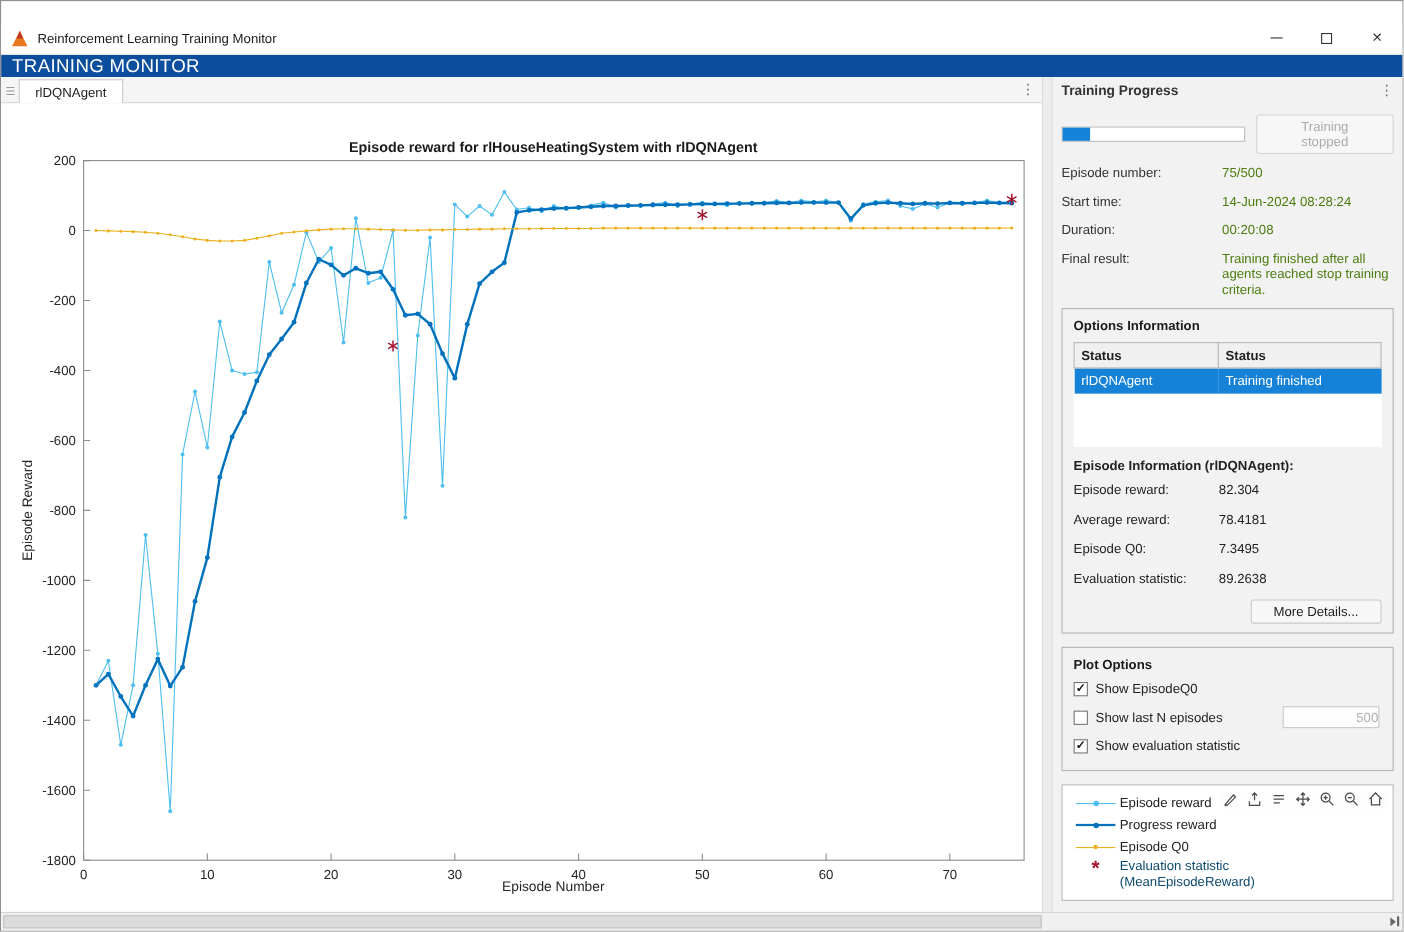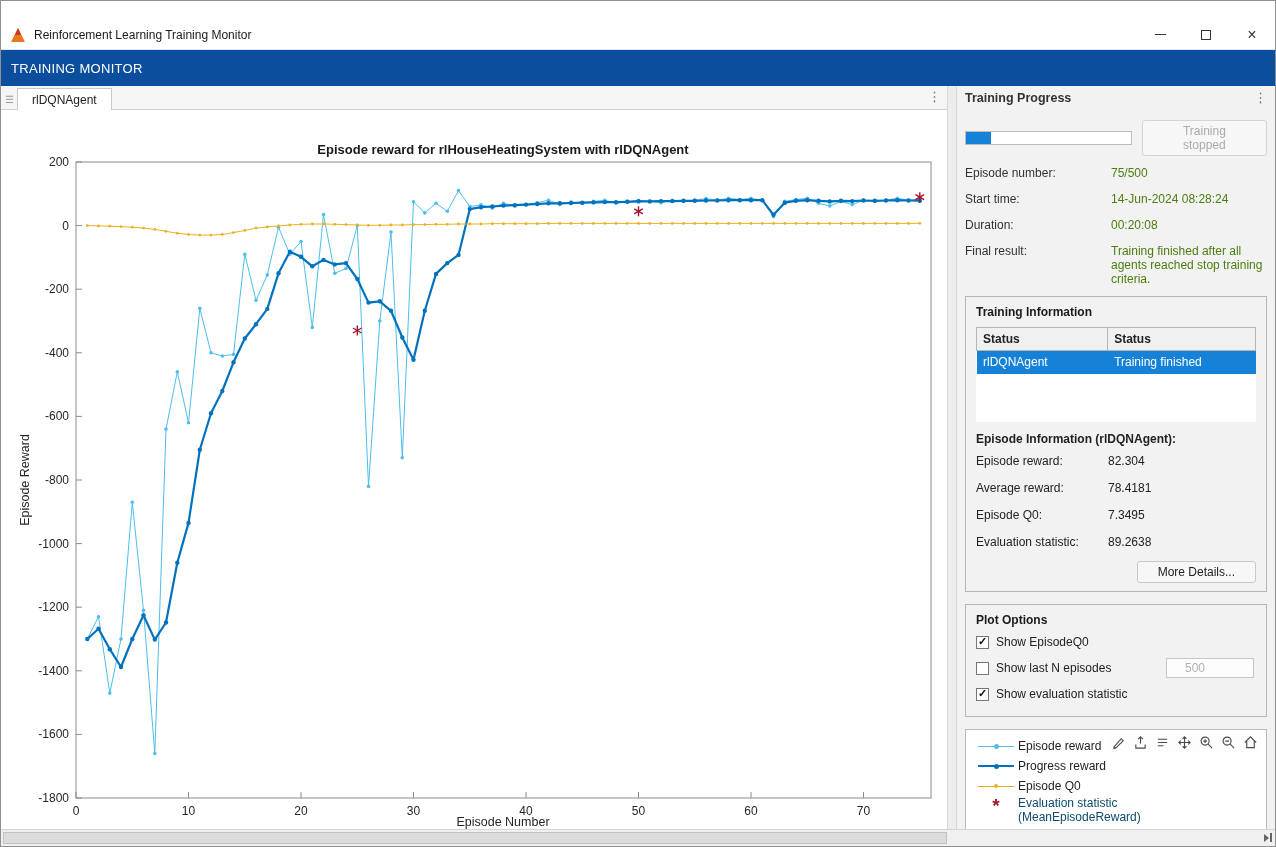--- a/index.html
+++ b/index.html
@@ -11,21 +11,21 @@
   .titlebar { height:30px; background:#ffffff; display:flex; align-items:center; border-bottom:1px solid #e3e3e3; flex:0 0 auto;margin-top:19px; }
   .titlebar .logo { width:16px; height:16px; margin:0 8px 0 9px; }
   .titlebar .title { font-size:12px; color:#1a1a1a; flex:1; }
   .win-controls { display:flex; height:100%; }
   .win-btn { width:46px; height:100%; display:flex; align-items:center; justify-content:center; color:#333; font-size:14px; cursor:default; }
   .win-btn .min-glyph { width:11px; height:1px; background:#333; display:block; }
   .win-btn .max-glyph { width:10px; height:10px; border:1px solid #333; display:block; }
   .win-btn .close-glyph { font-size:16px; line-height:1; }
 
   
-  .toolstrip { height:36px; background:#0b4e9e; color:#fff; display:flex; align-items:center; padding-left:10px; font-size:13px; letter-spacing:.3px; flex:0 0 auto; }
+  .toolstrip { height:20px; background:#0b4e9e; color:#fff; display:flex; align-items:center; padding-left:10px; font-size:17px; letter-spacing:.3px; flex:0 0 auto; }
 
   
   .main { flex:1; display:flex; min-height:0; }
   .doc-area { width:946px; display:flex; flex-direction:column; background:#fff; }
   .tabstrip { height:24px; background:#f5f5f5; border-bottom:1px solid #d0d0d0; display:flex; align-items:flex-end; position:relative; flex:0 0 auto; }
   .dock-icon { color:#9a9a9a; font-size:10px; padding:0 3px 4px 4px; }
   .tab { height:22px; background:#ffffff; border:1px solid #c9c9c9; border-bottom:none; padding:0 14px; display:flex; align-items:center; font-size:12px; color:#222; margin-bottom:-1px; }
   .doc-menu { position:absolute; right:6px; top:3px; color:#666; font-size:13px; }
   .figure-area { flex:1; background:#ffffff; position:relative; }
   svg text.tick { font-family:"Liberation Sans", sans-serif; font-size:12px; fill:#262626; }
@@ -60,21 +60,21 @@
   td.spacer-row { height:48px; background:#fff; }
 
   .ep-title { font-weight:bold; margin:10px 0 8px 0; }
   .ep-grid { display:grid; grid-template-columns:132px 1fr; row-gap:13px; }
   .more-row { display:flex; justify-content:flex-end; margin-top:12px; }
 
   .opt-row { display:flex; align-items:center; margin-bottom:12px; position:relative; }
   .cb { width:13px; height:13px; border:1px solid #767676; background:#fff; display:inline-flex; align-items:center; justify-content:center; margin-right:7px; font-size:11px; color:#111; flex:0 0 auto; }
   .cb::after { content:""; }
   .cb.checked::after { content:"\2713"; font-weight:bold; margin-top:-1px; }
-  .n-input { position:absolute; right:2px; width:88px; height:20px; border:1px solid #c6c6c6; background:#fdfdfd; color:#b0b0b0; padding:0 18px; font-size:12px; font-family:"Liberation Sans", sans-serif; }
+  .n-input { position:absolute; right:2px; width:88px; height:20px; border:1px solid #c6c6c6; background:#fdfdfd; color:#b0b0b0; text-align:right; padding:0 0; font-size:12px; font-family:"Liberation Sans", sans-serif; }
 
   .legend-box { border:1px solid #b9b9b9; background:#fff; padding:6px 8px; position:relative; min-height:104px; }
   .legend-row { display:flex; align-items:center; height:20px; }
   .legend-row.tall { height:32px; align-items:flex-start; }
   .sample { width:44px; flex:0 0 auto; display:flex; align-items:center; justify-content:center; position:relative; height:20px; }
   .sample .line { width:36px; height:0; border-top:1.6px solid; position:absolute; }
   .sample .dot { width:5px; height:5px; border-radius:50%; position:absolute; }
   .sample .ast { font-size:19px; line-height:20px; font-weight:bold; }
   .legend-label { font-size:12px; color:#222; }
   .legend-sub { font-size:12px; color:#0c4a6e; display:block; }
@@ -435,21 +435,21 @@
           <span class="val">75/500</span>
           <span class="lab">Start time:</span>
           <span class="val">14-Jun-2024 08:28:24</span>
           <span class="lab">Duration:</span>
           <span class="val">00:20:08</span>
           <span class="lab">Final result:</span>
           <span class="val">Training finished after all agents reached stop training criteria.</span>
         </div>
 
         <div class="groupbox">
-          <div class="gb-title">Training Information</div>
+          <div class="gb-title">Options Information</div>
           <table class="agents">
             <tbody>
                 <tr>
               <th style="width:47%">Status</th>
               <th>Status</th>
             </tr>
             <tr class="selected">
               <td>rlDQNAgent</td>
               <td>Training finished</td>
             </tr>

